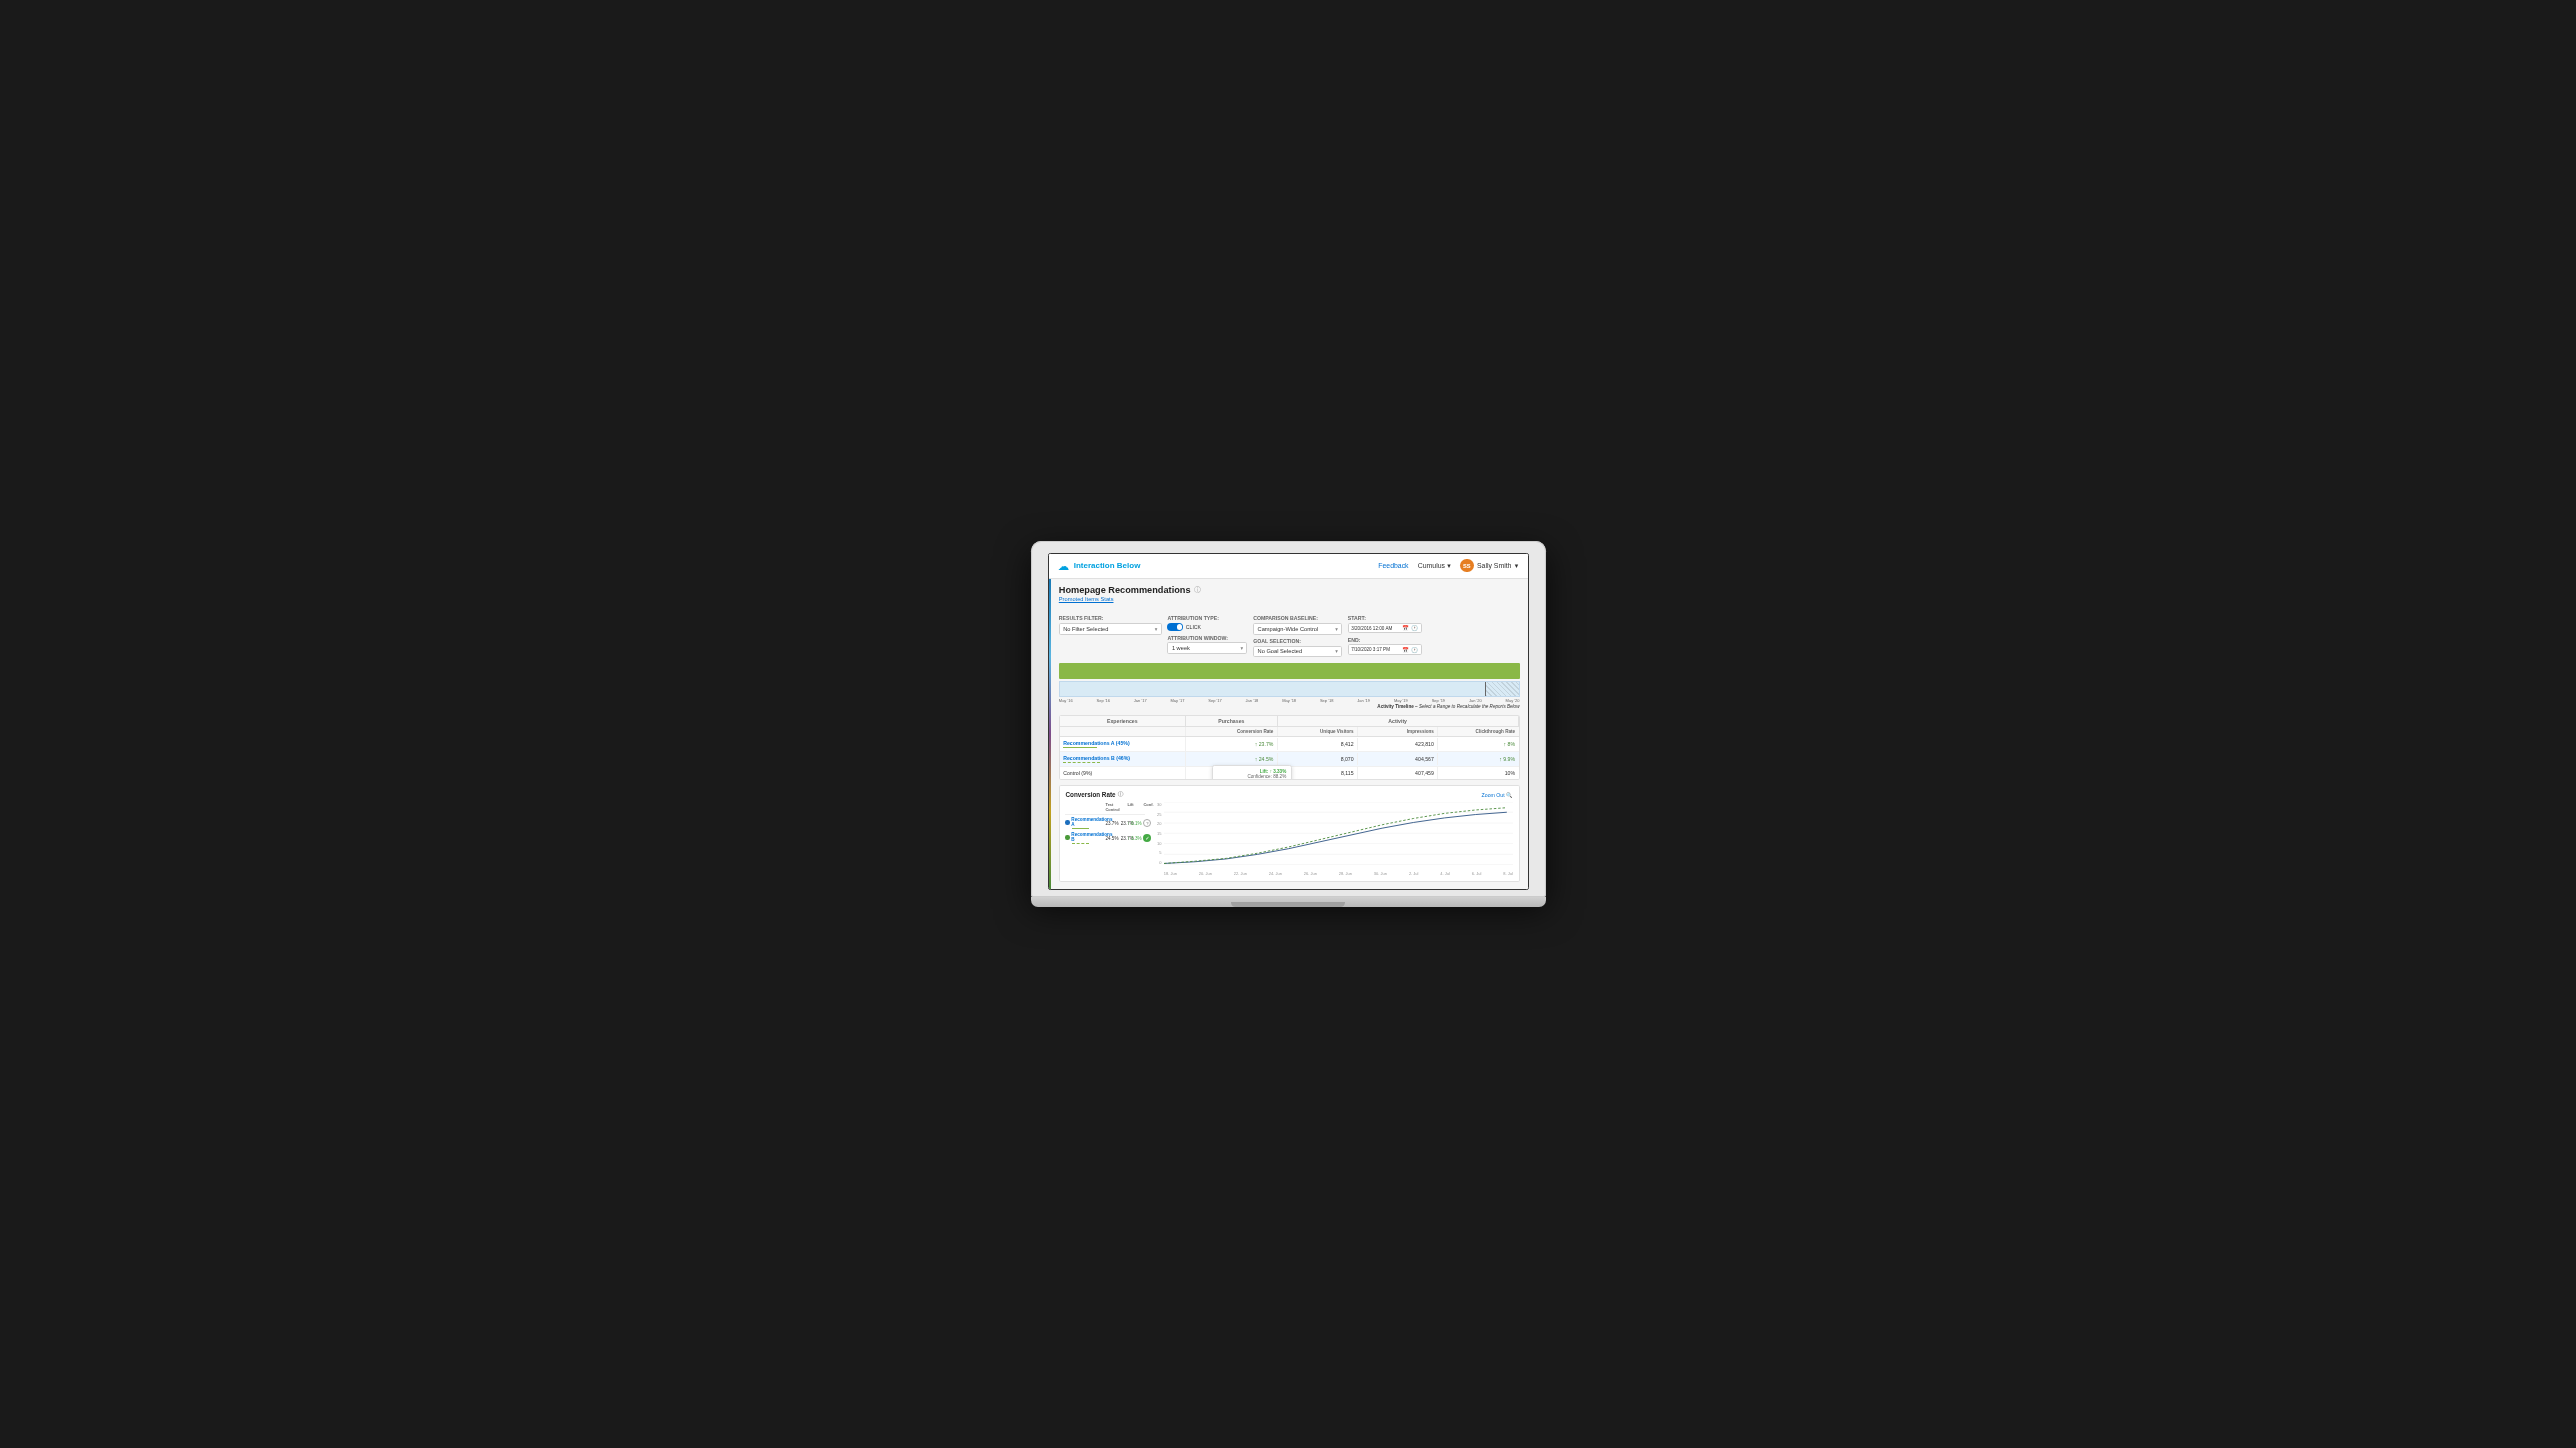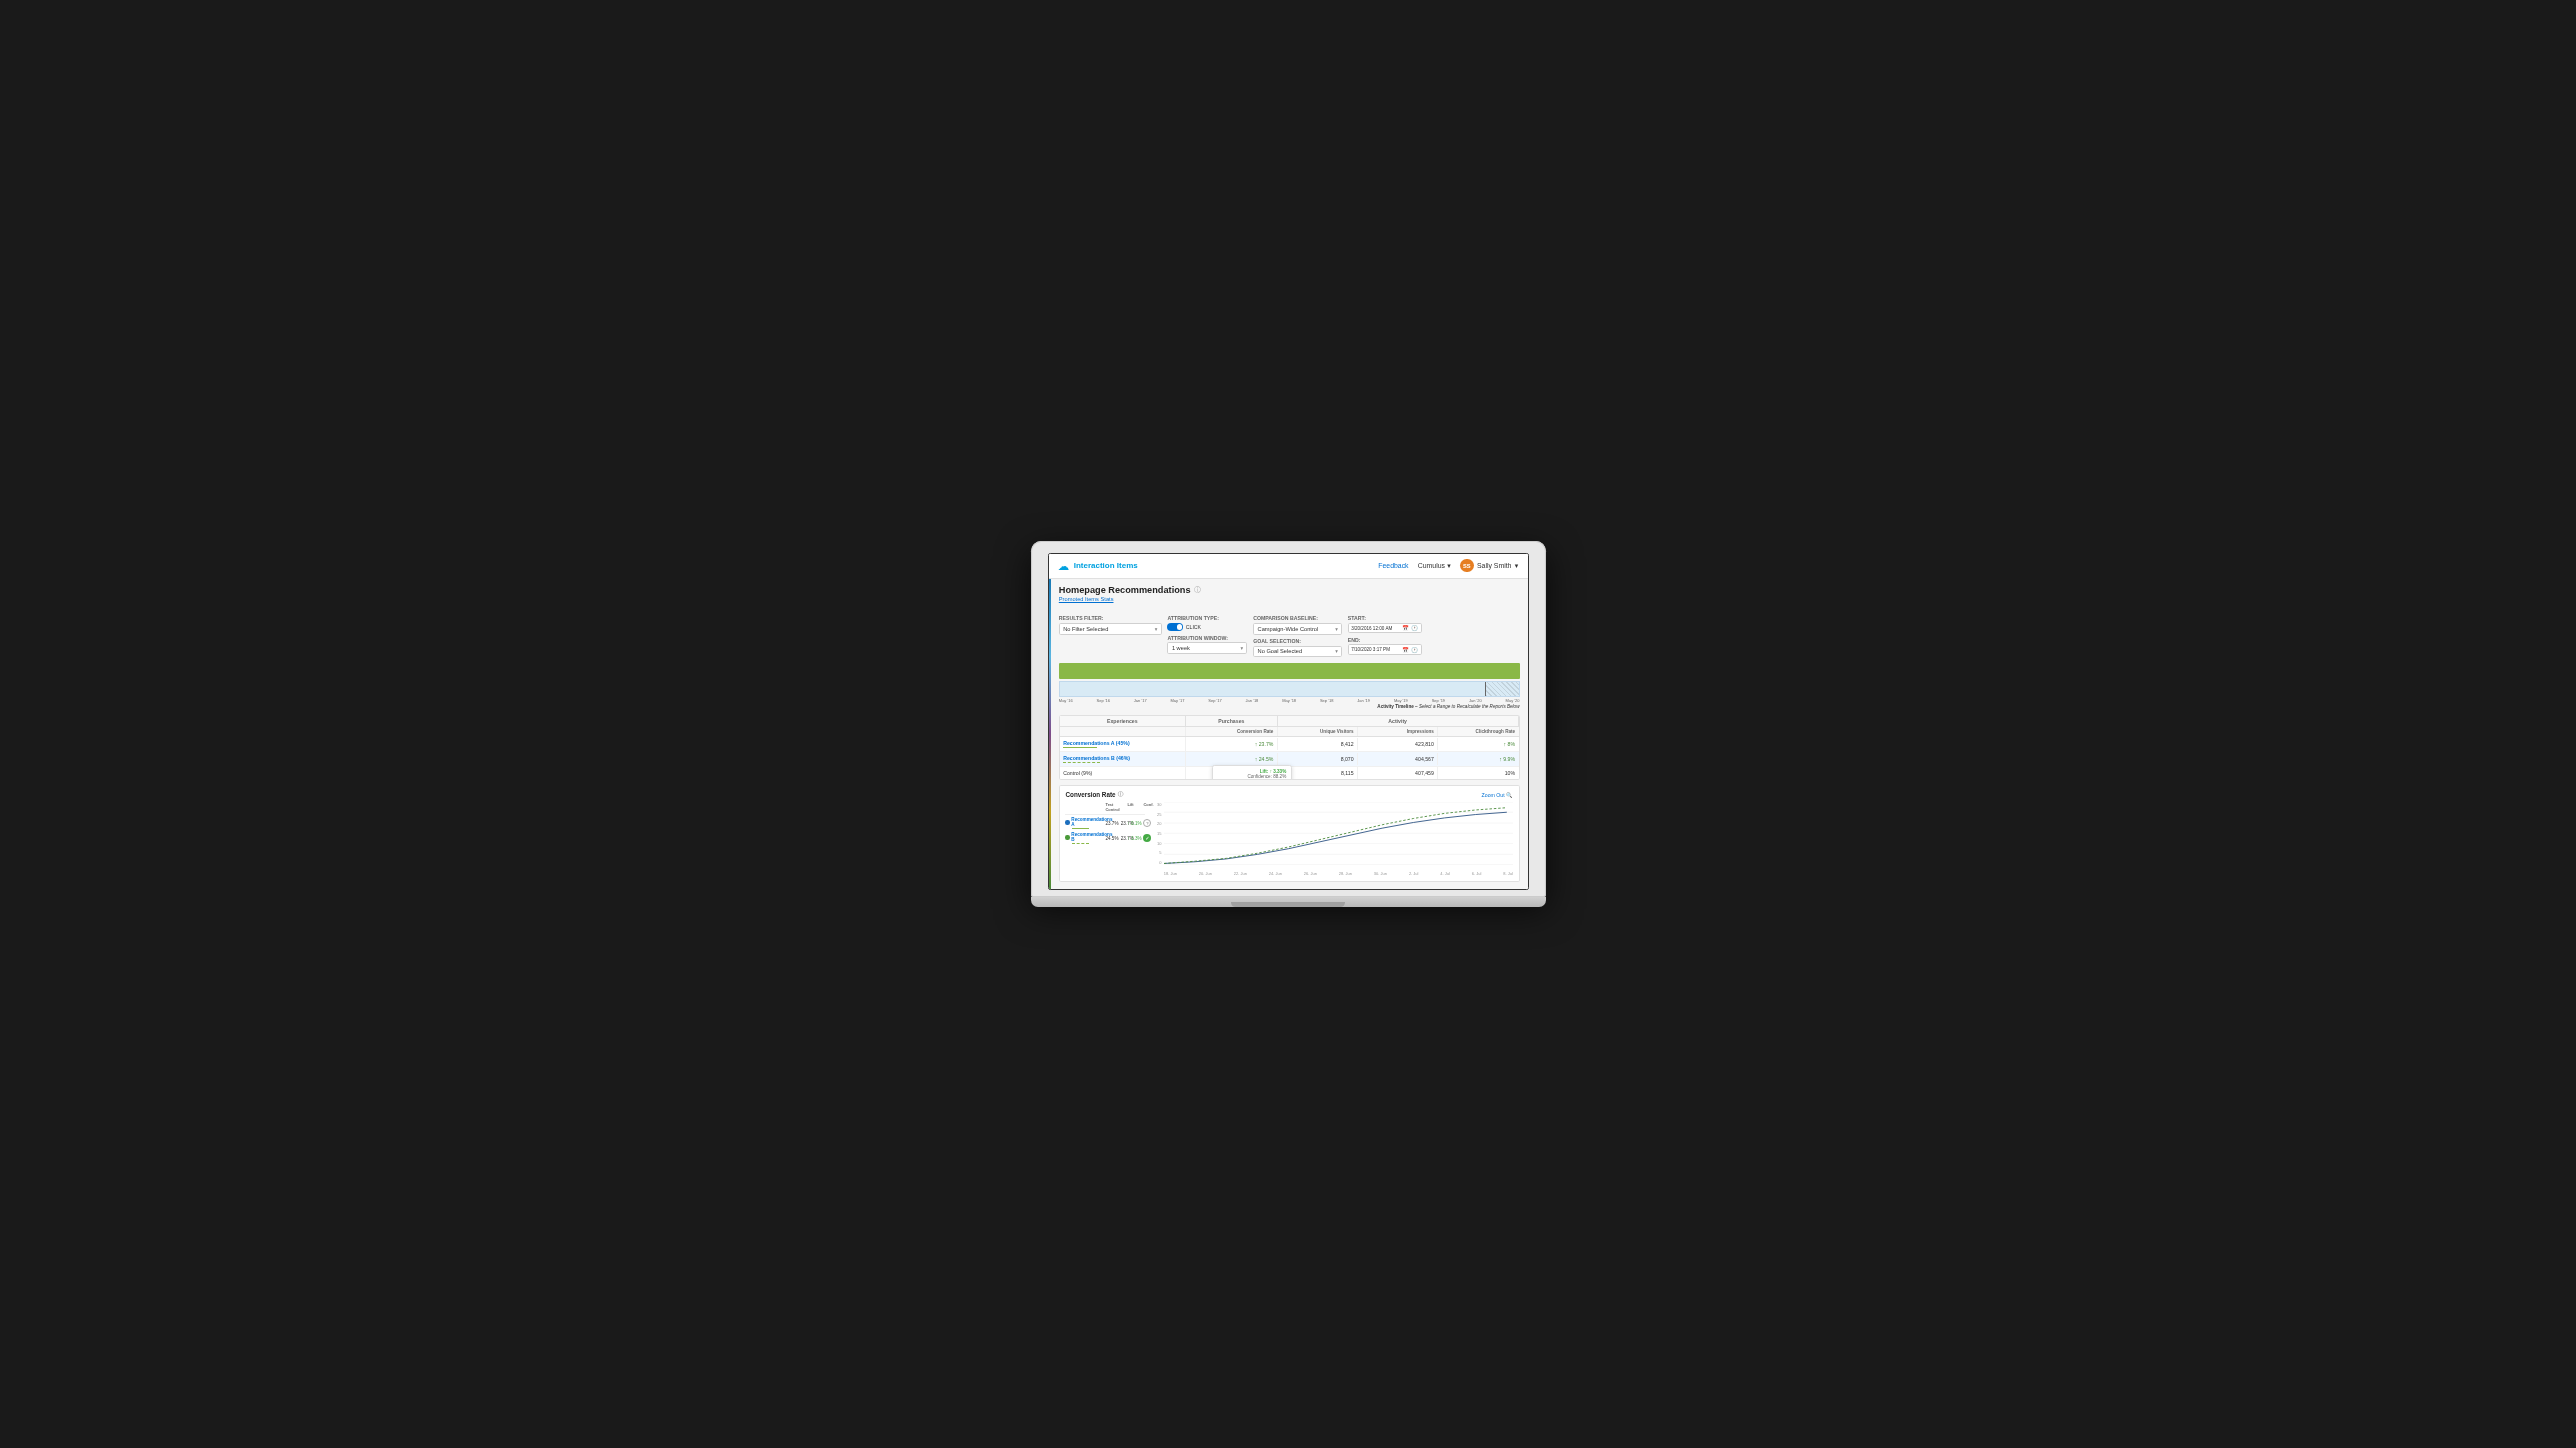--- a/index.html
+++ b/index.html
@@ -390,21 +390,21 @@
 </head>
 <body>
 
 <div class="laptop-outer">
   <div class="laptop-screen-bezel">
     <div class="laptop-screen">
 
       <div class="top-nav">
         <div class="brand">
           <span class="brand-logo">☁</span>
-          <span class="brand-name">Interaction Items</span>
+          <span class="brand-name">Interaction Below</span>
         </div>
         <div class="nav-right">
           <a class="feedback-link">Feedback</a>
           <div class="cumulus-btn">
             <span>Cumulus</span>
             <span>▾</span>
           </div>
           <div class="user-btn">
             <div class="avatar">SS</div>
             <span>Sally Smith</span>

